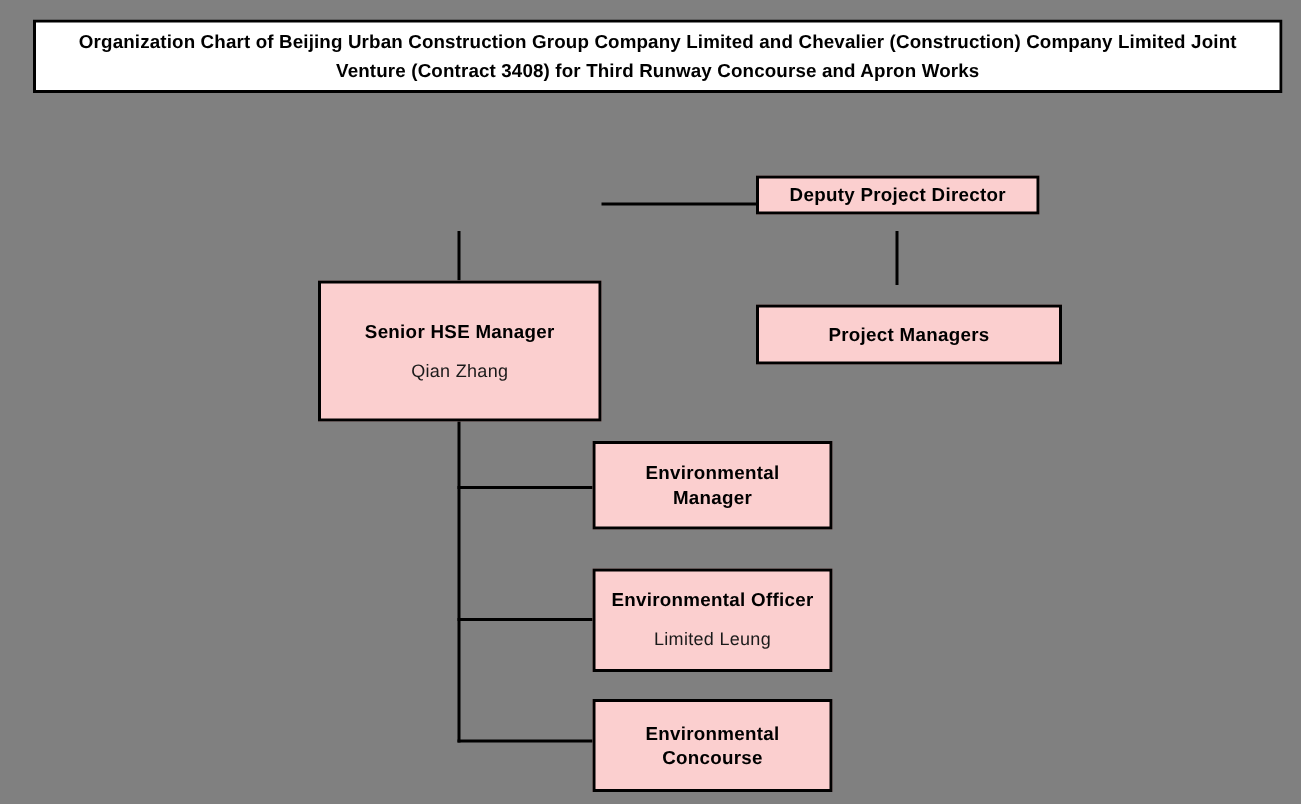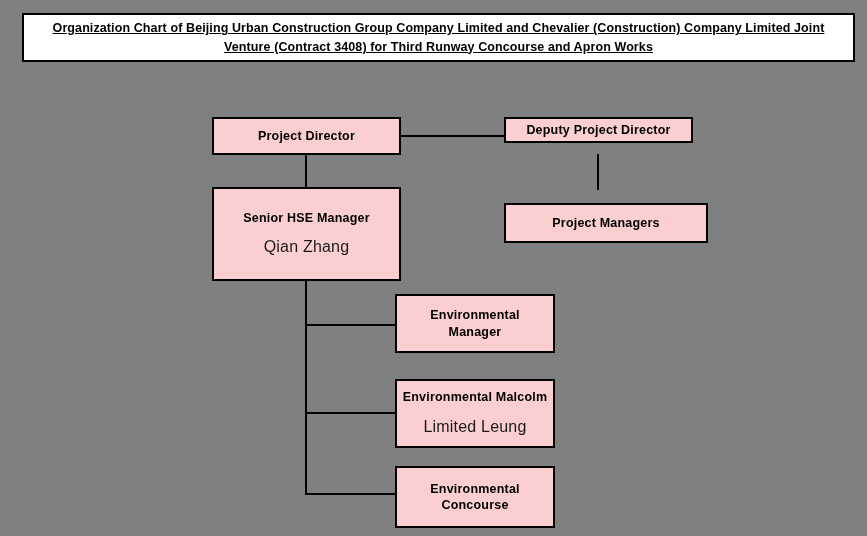--- a/index.html
+++ b/index.html
@@ -23,21 +23,20 @@
     width: 833px;
     height: 49px;
     background: #ffffff;
     border: 2px solid #000000;
     box-sizing: border-box;
     display: flex;
     align-items: center;
     justify-content: center;
     text-align: center;
     padding: 0 22px;
-    text-decoration: underline;
   }
   .title-text {
     font-size: 12.5px;
     font-weight: bold;
     color: #000000;
     line-height: 1.45;
     letter-spacing: 0.1px;
   }
   
   .node {
@@ -53,21 +52,21 @@
     z-index: 3;
   }
   .node .role {
     font-size: 12.5px;
     font-weight: bold;
     color: #000000;
     line-height: 1.3;
     letter-spacing: 0.2px;
   }
   .node .person {
-    font-size: 16px;
+    font-size: 12px;
     font-weight: normal;
     color: #1a1a1a;
     line-height: 1.3;
     margin-top: 11px;
     letter-spacing: 0.2px;
   }
   
   .line {
     position: absolute;
     background: #000000;
@@ -95,44 +94,41 @@
   <div class="line v" style="left:597px; top:154px; height:36px;"></div>
 
   <div class="line v" style="left:305px; top:261px; height:234px;"></div>
 
   <div class="line h" style="left:305px; top:324px; width:92px;"></div>
 
   <div class="line h" style="left:305px; top:412px; width:92px;"></div>
 
   <div class="line h" style="left:305px; top:493px; width:92px;"></div>
 
-  <div class="node" style="left:212px; top:117px; width:189px; height:38px;">
-    <span class="role">Project Director</span>
-  </div>
 
   <div class="node" style="left:504px; top:117px; width:189px; height:26px;">
     <span class="role">Deputy Project Director</span>
   </div>
 
   <div class="node" style="left:504px; top:203px; width:204px; height:40px;">
     <span class="role">Project Managers</span>
   </div>
 
   <div class="node" style="left:212px; top:187px; width:189px; height:94px;">
     <span class="role">Senior HSE Manager</span>
     <span class="person">Qian Zhang</span>
   </div>
 
   <div class="node" style="left:395px; top:294px; width:160px; height:59px;">
     <span class="role">Environmental</span>
     <span class="role">Manager</span>
   </div>
 
   <div class="node" style="left:395px; top:379px; width:160px; height:69px;">
-    <span class="role">Environmental Malcolm</span>
+    <span class="role">Environmental Officer</span>
     <span class="person">Limited Leung</span>
   </div>
 
   <div class="node" style="left:395px; top:466px; width:160px; height:62px;">
     <span class="role">Environmental</span>
     <span class="role">Concourse</span>
   </div>
 
 </div>
 

